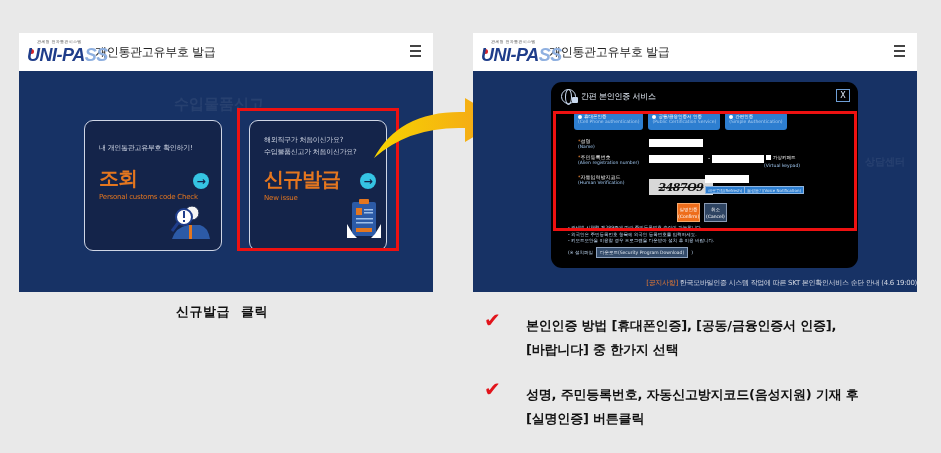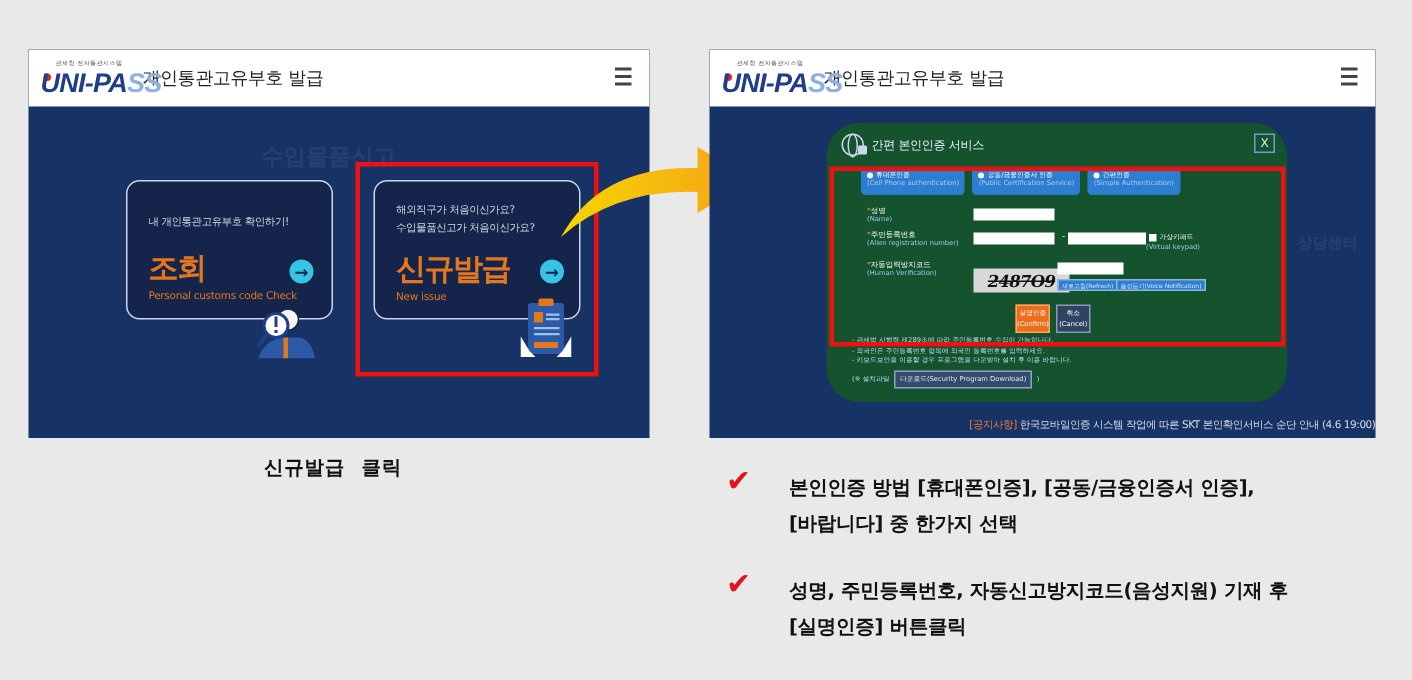--- a/index.html
+++ b/index.html
@@ -16,35 +16,35 @@
   .logo-main { position: absolute; top: 7px; left: 0; font-family: "Liberation Sans", sans-serif; font-weight: bold; font-style: italic; font-size: 18px; letter-spacing: -0.5px; color: #1f3d8a; white-space: nowrap; }
   .logo-main .ss { color: #8fb0e0; }
   .logo-dot { position: absolute; top: 11px; left: 2px; width: 5px; height: 5px; border-radius: 50%; background: #d8262a; }
   .app-title { font-size: 12px; color: #222; letter-spacing: -0.3px; }
   .menu-btn { position: absolute; right: 12px; top: 12px; width: 11px; height: 12px; display: flex; flex-direction: column; justify-content: space-between; cursor: pointer; }
   .menu-btn span { display: block; height: 2px; background: #444; }
 
   .ghost { position: absolute; color: rgba(255,255,255,0.07); font-size: 15px; font-weight: bold; white-space: nowrap; }
 
   
-  .card { position: absolute; top: 87px; width: 138px; height: 93px; border: 1px solid #cfd6e6; border-radius: 9px; background: #14244a; }
+  .card { position: absolute; top: 87px; width: 138px; height: 131px; border: 1px solid #cfd6e6; border-radius: 9px; background: #14244a; }
   .card.lookup { left: 65px; }
   .card.issue { left: 230px; }
   .card .sub { position: absolute; left: 14px; font-size: 7px; color: #d0d6e4; letter-spacing: -0.3px; line-height: 11px; }
   .card .big { position: absolute; left: 14px; font-size: 20px; font-weight: bold; color: #e4761f; letter-spacing: -1px; }
   .card .en { position: absolute; left: 14px; font-size: 7px; color: #e4761f; letter-spacing: -0.2px; }
   .go { position: absolute; width: 16px; height: 16px; border-radius: 50%; background: #35c4e3; color: #14244a; font-size: 11px; font-weight: bold; display: flex; align-items: center; justify-content: center; cursor: pointer; }
   .red-box { position: absolute; border: 3px solid #ee1111; }
 
   .panel-footer { position: absolute; left: 0; right: 0; bottom: 10px; text-align: center; font-size: 8px; letter-spacing: -0.3px; color: #d7dbe6; }
   .panel-footer .o { color: #e67a34; }
   .panel-footer .c { color: #34c0df; }
 
   
-  .modal { position: absolute; left: 78px; top: 49px; width: 307px; height: 186px; background: #14532d; border-radius: 22px; }
+  .modal { position: absolute; left: 78px; top: 49px; width: 307px; height: 186px; background: #000000; border-radius: 11px; }
   .modal-head { position: absolute; left: 10px; top: 7px; display: flex; align-items: center; }
   .globe { width: 15px; height: 15px; border: 1.5px solid #c9d9ef; border-radius: 50%; position: relative; margin-right: 2px; }
   .globe::before { content: ""; position: absolute; left: 3px; top: -1px; width: 5px; height: 14px; border: 1px solid #c9d9ef; border-radius: 50%; }
   .lock { width: 6px; height: 6px; background: #c9d9ef; margin-left: -6px; margin-top: 6px; border-radius: 1px; }
   .modal-title { font-size: 8px; color: #e8f0fb; margin-left: 3px; letter-spacing: -0.2px; }
   .modal-close { position: absolute; right: 8px; top: 7px; width: 14px; height: 13px; border: 1px solid #6f9fd6; color: #dfe9f6; font-size: 8px; display: flex; align-items: center; justify-content: center; cursor: pointer; }
 
   .tabs { position: absolute; left: 23px; top: 30px; display: flex; gap: 5px; }
   .tab { background: #2d7ed0; border-radius: 3px; padding: 2px 4px; height: 18px; cursor: pointer; }
   .tab .t1 { font-size: 4.5px; color: #fff; display: flex; align-items: center; gap: 2px; white-space: nowrap; }

